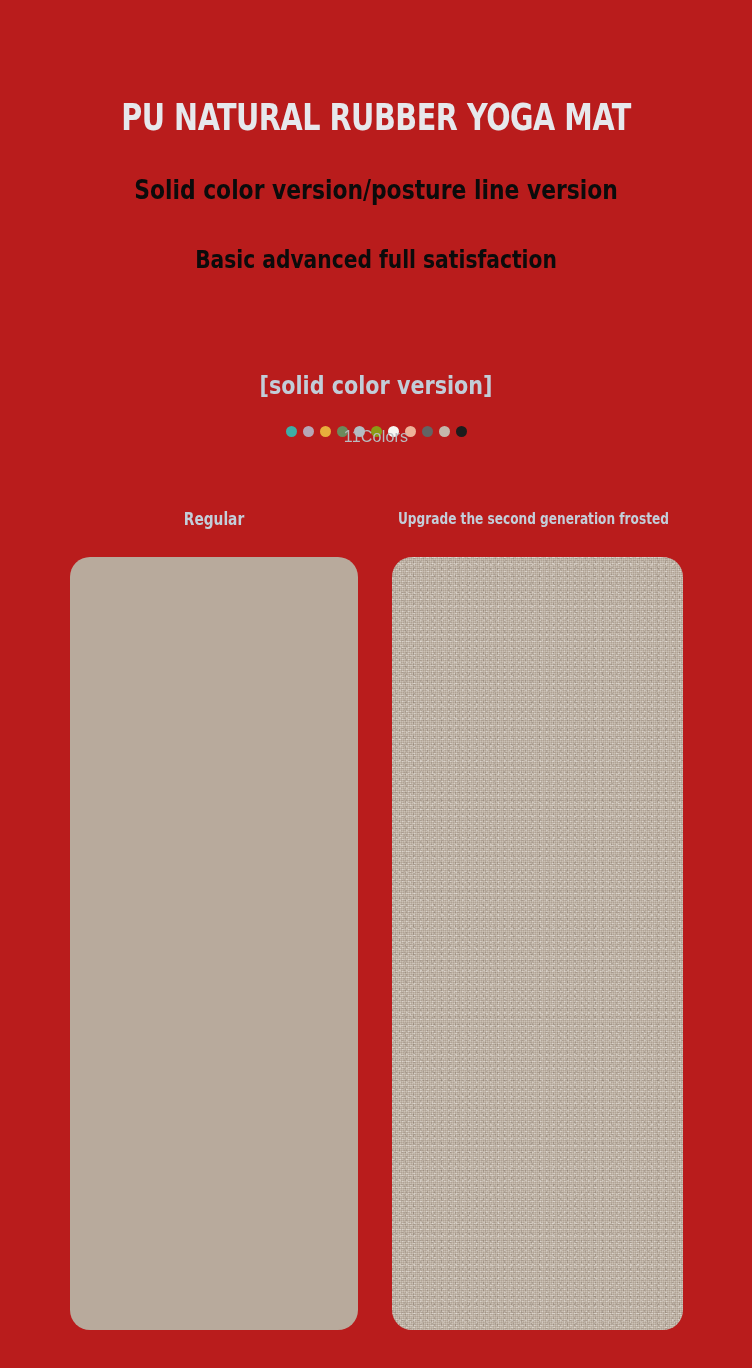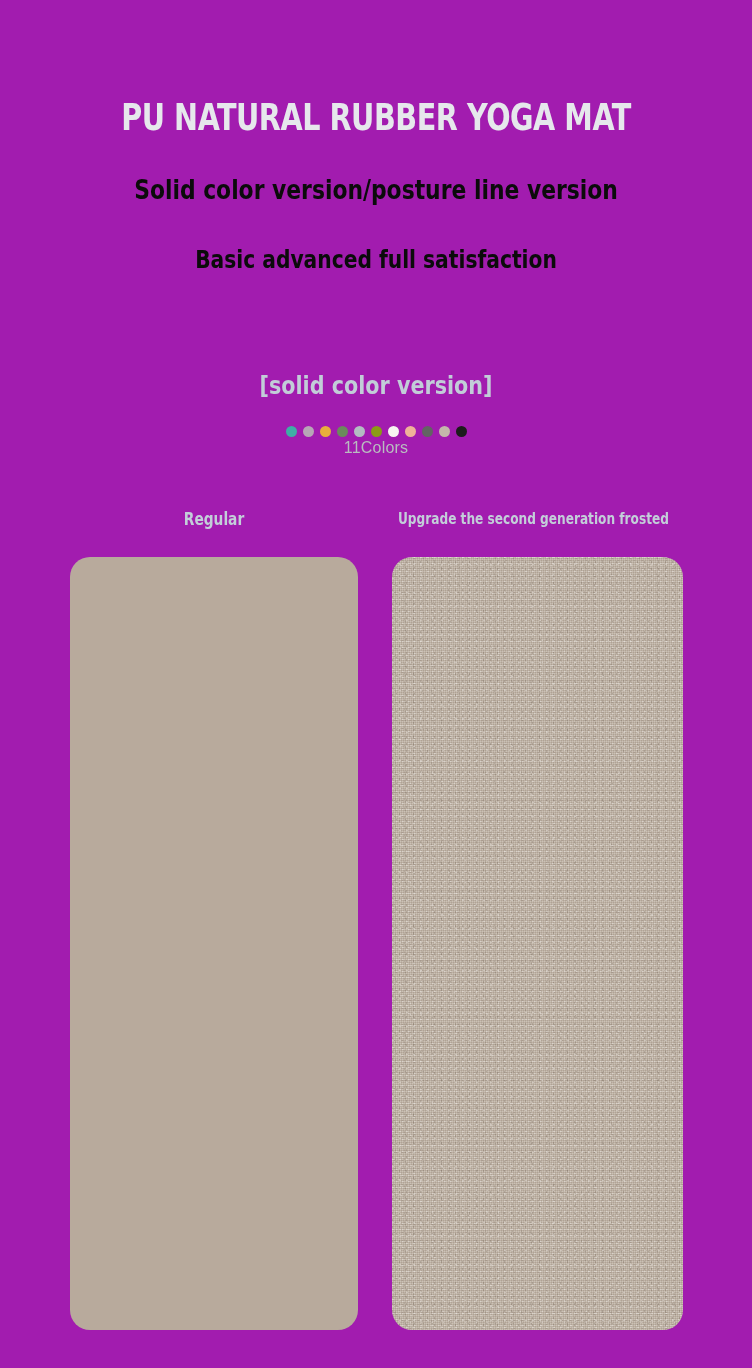--- a/index.html
+++ b/index.html
@@ -10,21 +10,21 @@
     height: 1368px;
     background: #ffffff;
     font-family: "Liberation Sans", sans-serif;
     overflow: hidden;
   }
 
   #page {
     position: relative;
     width: 752px;
     height: 1368px;
-    background: #a21caf;
+    background: #b91c1c;
   }
 
   
   .hero-title {
     position: absolute;
     top: 98px;
     left: 0;
     width: 752px;
     text-align: center;
     font-family: "DejaVu Sans Condensed", "Liberation Sans Narrow", "Liberation Sans", sans-serif;
@@ -81,21 +81,21 @@
   }
   .swatch {
     width: 11px;
     height: 11px;
     border-radius: 50%;
     flex: 0 0 auto;
   }
 
   .swatch-count {
     position: absolute;
-    top: 439px;
+    top: 428px;
     left: 0;
     width: 752px;
     text-align: center;
     font-family: "Liberation Sans", sans-serif;
     font-weight: 400;
     font-size: 16px;
     color: #b9bcc0;
     letter-spacing: 0.2px;
   }
 

